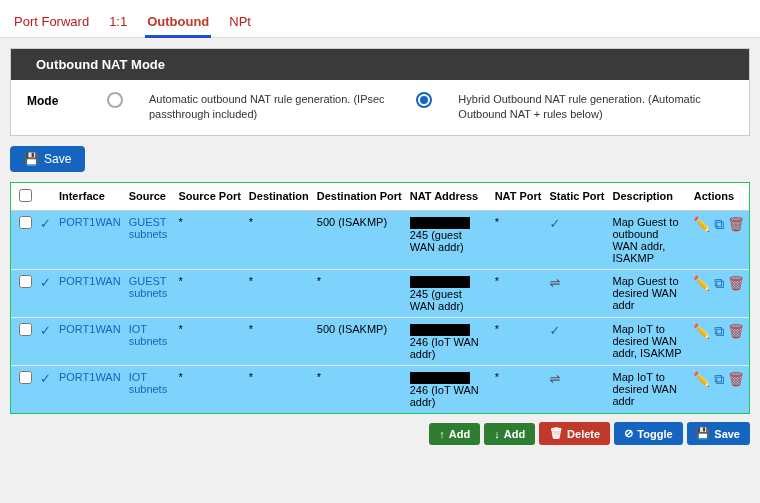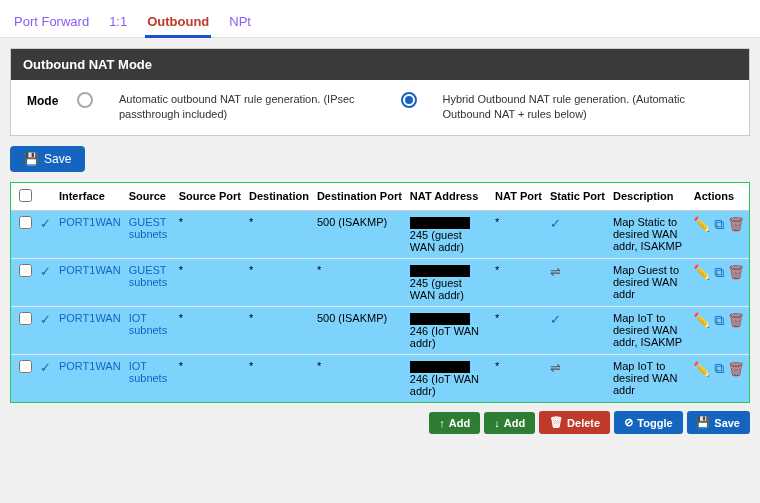--- a/index.html
+++ b/index.html
@@ -18,49 +18,50 @@
       align-items: center;
       background: #fff;
       padding: 8px 12px 0 12px;
       border-bottom: 1px solid #ddd;
       gap: 16px;
     }
     .nav-tab {
       font-size: 13px;
       padding: 6px 2px;
       cursor: pointer;
-      color: #8b5cf6;
+      color: #b91c1c;
       border-bottom: 3px solid transparent;
       margin-bottom: -1px;
     }
     .nav-tab.active {
       color: #c0392b;
       border-bottom: 3px solid #1d4ed8;
       font-weight: bold;
     }
 
     
     .section-header {
       background: #3a3a3a;
       color: #fff;
-      padding: 8px 12px;
+      padding: 8px 25px;
       font-size: 13px;
       font-weight: bold;
     }
 
     
     .mode-section {
       background: #fff;
       border: 1px solid #ccc;
       margin: 10px 10px 0 10px;
     }
     .mode-row {
       display: flex;
       align-items: flex-start;
       padding: 12px 16px;
+      gap: 30px;
     }
     .mode-label {
       font-weight: bold;
       font-size: 12px;
       min-width: 50px;
       padding-top: 2px;
     }
     .mode-options {
       display: flex;
       gap: 24px;
@@ -289,21 +290,21 @@
         <span class="link-blue">GUEST subnets</span>
       </td>
       <td>*</td>
       <td>*</td>
       <td>500 (ISAKMP)</td>
       <td>
         <span class="nat-addr-box">&nbsp;</span>245 (guest WAN addr)
       </td>
       <td>*</td>
       <td><span class="check-icon">✓</span></td>
-      <td>Map Static to desired WAN addr, ISAKMP</td>
+      <td>Map Guest to outbound WAN addr, ISAKMP</td>
       <td>
         <div class="action-btns">
           <span class="action-btn-edit" title="Edit">✏️</span>
           <span class="action-btn-copy" title="Copy">⧉</span>
           <span class="action-btn-del" title="Delete">🗑</span>
         </div>
       </td>
     </tr>
           <tr>
       <td>

